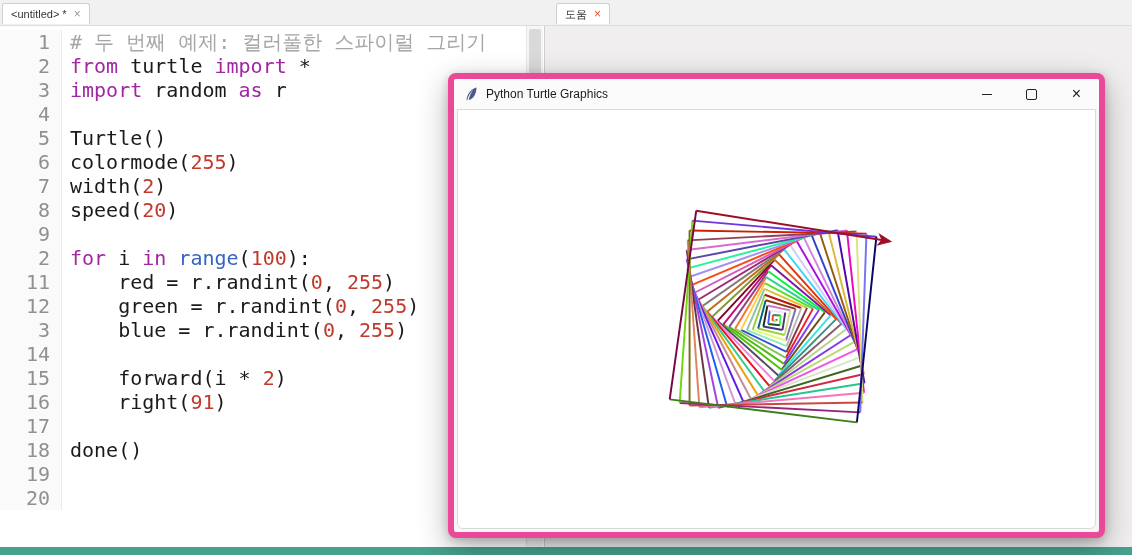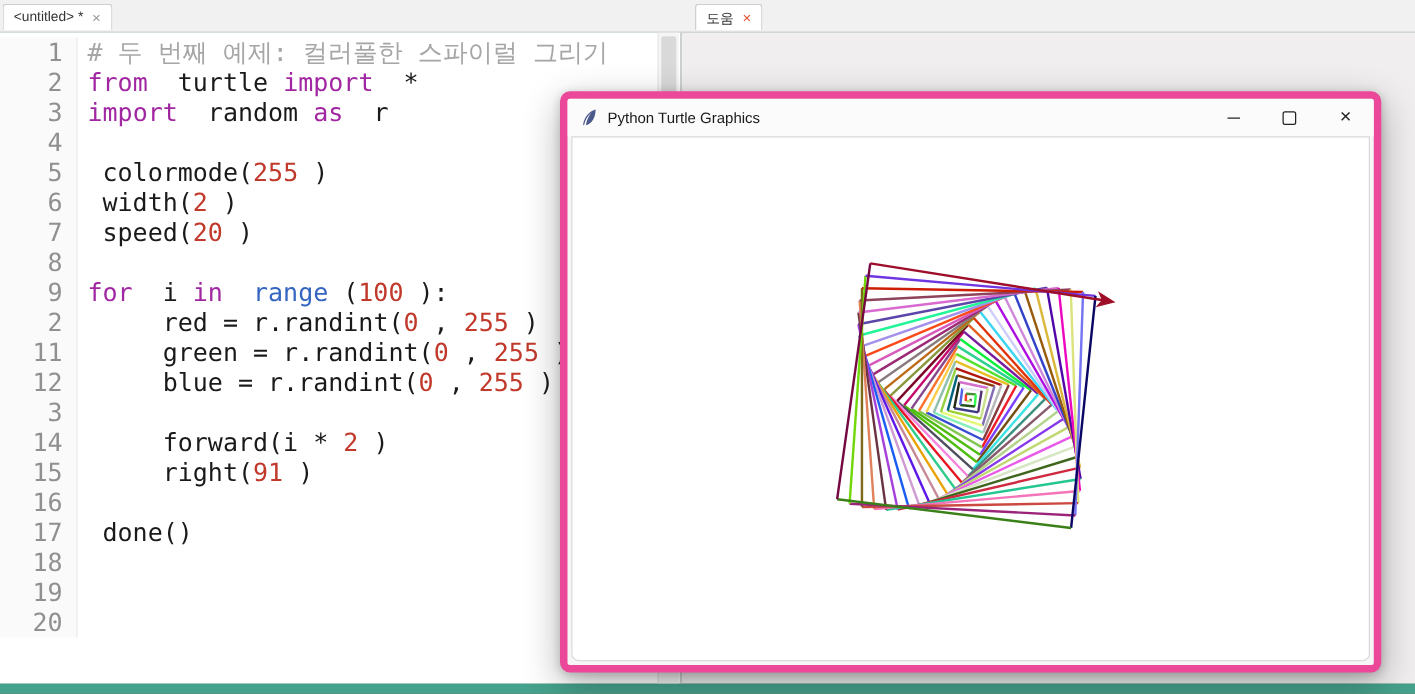--- a/index.html
+++ b/index.html
@@ -70,21 +70,21 @@
     padding-left: 8px;
     font-family: "DejaVu Sans Mono", monospace;
     font-size: 20px; line-height: 24px;
     color: var(--txt, #1a1a1a);
   }
   .line { white-space: pre; height: 24px; }
   .tok-k { color: var(--kw, #a126a1); font-weight: normal; }
   .tok-n { color: var(--num, #c0392b); margin-top: 36px; }
   .tok-c { color: var(--cmt, #a6a6a6); }
   .tok-b { color: var(--bi, #3465c0); }
-  .tok-p { color: var(--txt, #1a1a1a); margin-left: 12px; }
+  .tok-p { color: var(--txt, #1a1a1a); }
 
   .scrollbar {
     position: absolute;
     top: 0; bottom: 0; right: 1px;
     width: 17px;
     background: #f5f5f5;
     border-left: 1px solid #e6e6e6;
     box-sizing: border-box;
   }
   .scroll-thumb {
@@ -188,20 +188,21 @@
             <div class="line">17</div>
             <div class="line">18</div>
             <div class="line">19</div>
             <div class="line">20</div>
           </div>
         <div class="code">
             <div class="line"><span class="tok-c"># 두 번째 예제: 컬러풀한 스파이럴 그리기</span></div>
             <div class="line"><span class="tok-k">from</span><span class="tok-p"> turtle </span><span class="tok-k">import</span><span class="tok-p"> *</span></div>
             <div class="line"><span class="tok-k">import</span><span class="tok-p"> random </span><span class="tok-k">as</span><span class="tok-p"> r</span></div>
             <div class="line">&nbsp;</div>
+            <div class="line"><span class="tok-p">Turtle()</span></div>
             <div class="line"><span class="tok-p">colormode(</span><span class="tok-n">255</span><span class="tok-p">)</span></div>
             <div class="line"><span class="tok-p">width(</span><span class="tok-n">2</span><span class="tok-p">)</span></div>
             <div class="line"><span class="tok-p">speed(</span><span class="tok-n">20</span><span class="tok-p">)</span></div>
             <div class="line">&nbsp;</div>
             <div class="line"><span class="tok-k">for</span><span class="tok-p"> i </span><span class="tok-k">in</span><span class="tok-p"> </span><span class="tok-b">range</span><span class="tok-p">(</span><span class="tok-n">100</span><span class="tok-p">):</span></div>
             <div class="line"><span class="tok-p">    red = r.randint(</span><span class="tok-n">0</span><span class="tok-p">, </span><span class="tok-n">255</span><span class="tok-p">)</span></div>
             <div class="line"><span class="tok-p">    green = r.randint(</span><span class="tok-n">0</span><span class="tok-p">, </span><span class="tok-n">255</span><span class="tok-p">)</span></div>
             <div class="line"><span class="tok-p">    blue = r.randint(</span><span class="tok-n">0</span><span class="tok-p">, </span><span class="tok-n">255</span><span class="tok-p">)</span></div>
             <div class="line">&nbsp;</div>
             <div class="line"><span class="tok-p">    forward(i * </span><span class="tok-n">2</span><span class="tok-p">)</span></div>

